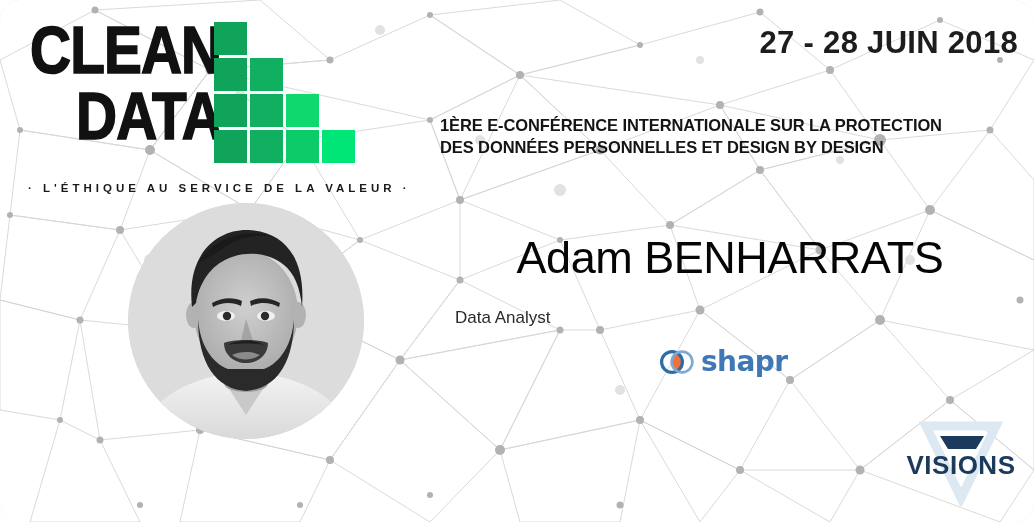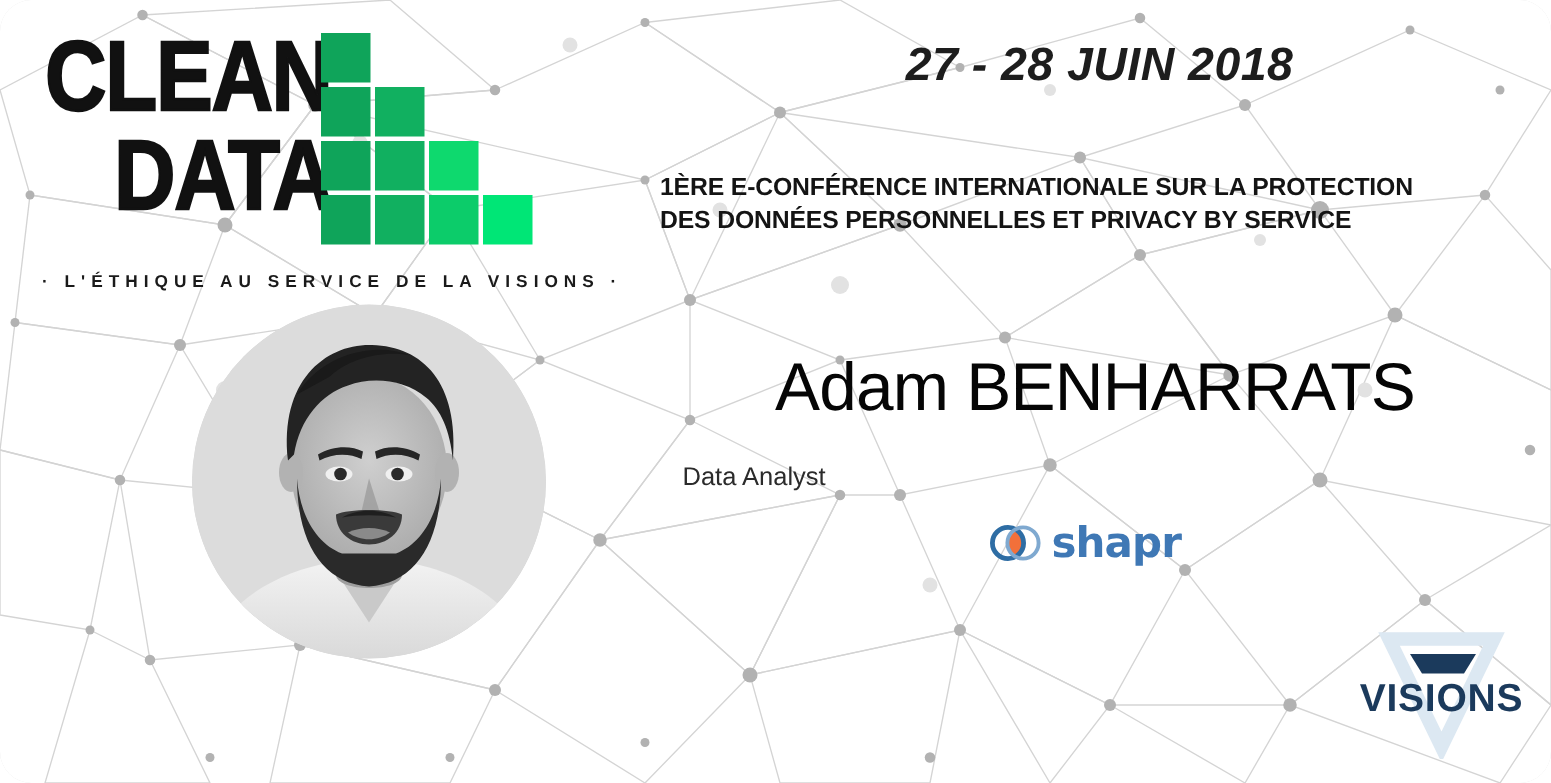--- a/index.html
+++ b/index.html
@@ -36,23 +36,22 @@
   
   #portrait-wrap{
     position:absolute;left:128px;top:203px;width:236px;height:236px;z-index:4;
     border-radius:50%;overflow:hidden;background:#d8d8d8;
   }
   #portrait-svg{display:block;width:236px;height:236px;}
 
   
   #date-line{
     position:absolute;left:448px;top:25px;width:570px;z-index:3;
-    text-align:center;font-size:31px;font-weight:bold;color:#1d1d1d;
+    text-align:right;font-size:31px;font-weight:bold;color:#1d1d1d;
     letter-spacing:0.3px;
-    font-style:italic;
   }
   #subtitle{
     position:absolute;left:440px;top:114px;width:588px;z-index:3;
     text-align:left;font-size:16.5px;font-weight:bold;color:#141414;
     line-height:1.35;letter-spacing:-0.1px;
   }
   #subtitle .l2{display:block;}
 
   #speaker-name{
     position:absolute;left:440px;top:232px;width:580px;z-index:3;
@@ -204,21 +203,21 @@
       <span class="sq" style="left: 36px; top: 36px; background: rgb(17, 176, 96);"></span>
       <span class="sq" style="left: 0px; top: 72px; background: rgb(15, 164, 90);"></span>
       <span class="sq" style="left: 36px; top: 72px; background: rgb(17, 176, 96);"></span>
       <span class="sq" style="left: 72px; top: 72px; background: rgb(14, 217, 110);"></span>
       <span class="sq" style="left: 0px; top: 108px; background: rgb(15, 164, 90);"></span>
       <span class="sq" style="left: 36px; top: 108px; background: rgb(17, 176, 96);"></span>
       <span class="sq" style="left: 72px; top: 108px; background: rgb(12, 204, 106);"></span>
       <span class="sq" style="left: 108px; top: 108px; background: rgb(0, 230, 118);"></span>
     </div>
 
-    <div id="logo-tagline">· L'ÉTHIQUE AU SERVICE DE LA VISIONS ·</div>
+    <div id="logo-tagline">· L'ÉTHIQUE AU SERVICE DE LA VALEUR ·</div>
   </div>
 
   <div id="portrait-wrap">
     <svg id="portrait-svg" viewBox="0 0 236 236" aria-hidden="true">
       <defs>
         <clipPath id="circ">
             <circle cx="118" cy="118" r="118"></circle>
           </clipPath>
         <linearGradient id="shirtg" x1="0" y1="0" x2="0" y2="1">
           <stop offset="0%" stop-color="#f2f2f2"></stop>
@@ -265,21 +264,21 @@
 
         <path d="M100,142 C110,136 126,136 136,142 C126,140 110,140 100,142 Z" fill="#1f1f1f"></path>
       </g>
     </svg>
   </div>
 
   <div id="date-line">27 - 28 JUIN 2018</div>
 
   <div id="subtitle">
     <span class="l1">1ÈRE E-CONFÉRENCE INTERNATIONALE SUR LA PROTECTION</span>
-    <span class="l2">DES DONNÉES PERSONNELLES ET PRIVACY BY SERVICE</span>
+    <span class="l2">DES DONNÉES PERSONNELLES ET DESIGN BY DESIGN</span>
   </div>
 
   <div id="speaker-name">Adam BENHARRATS</div>
   <div id="speaker-role">Data Analyst</div>
 
   <div id="visions-logo">
     <svg id="visions-svg" width="130" height="88" viewBox="0 0 130 88" aria-hidden="true">
 
       <path d="M30,8 L100,8 L65,80 Z" fill="none" stroke="#DCE8F2" stroke-width="9"></path>
 

